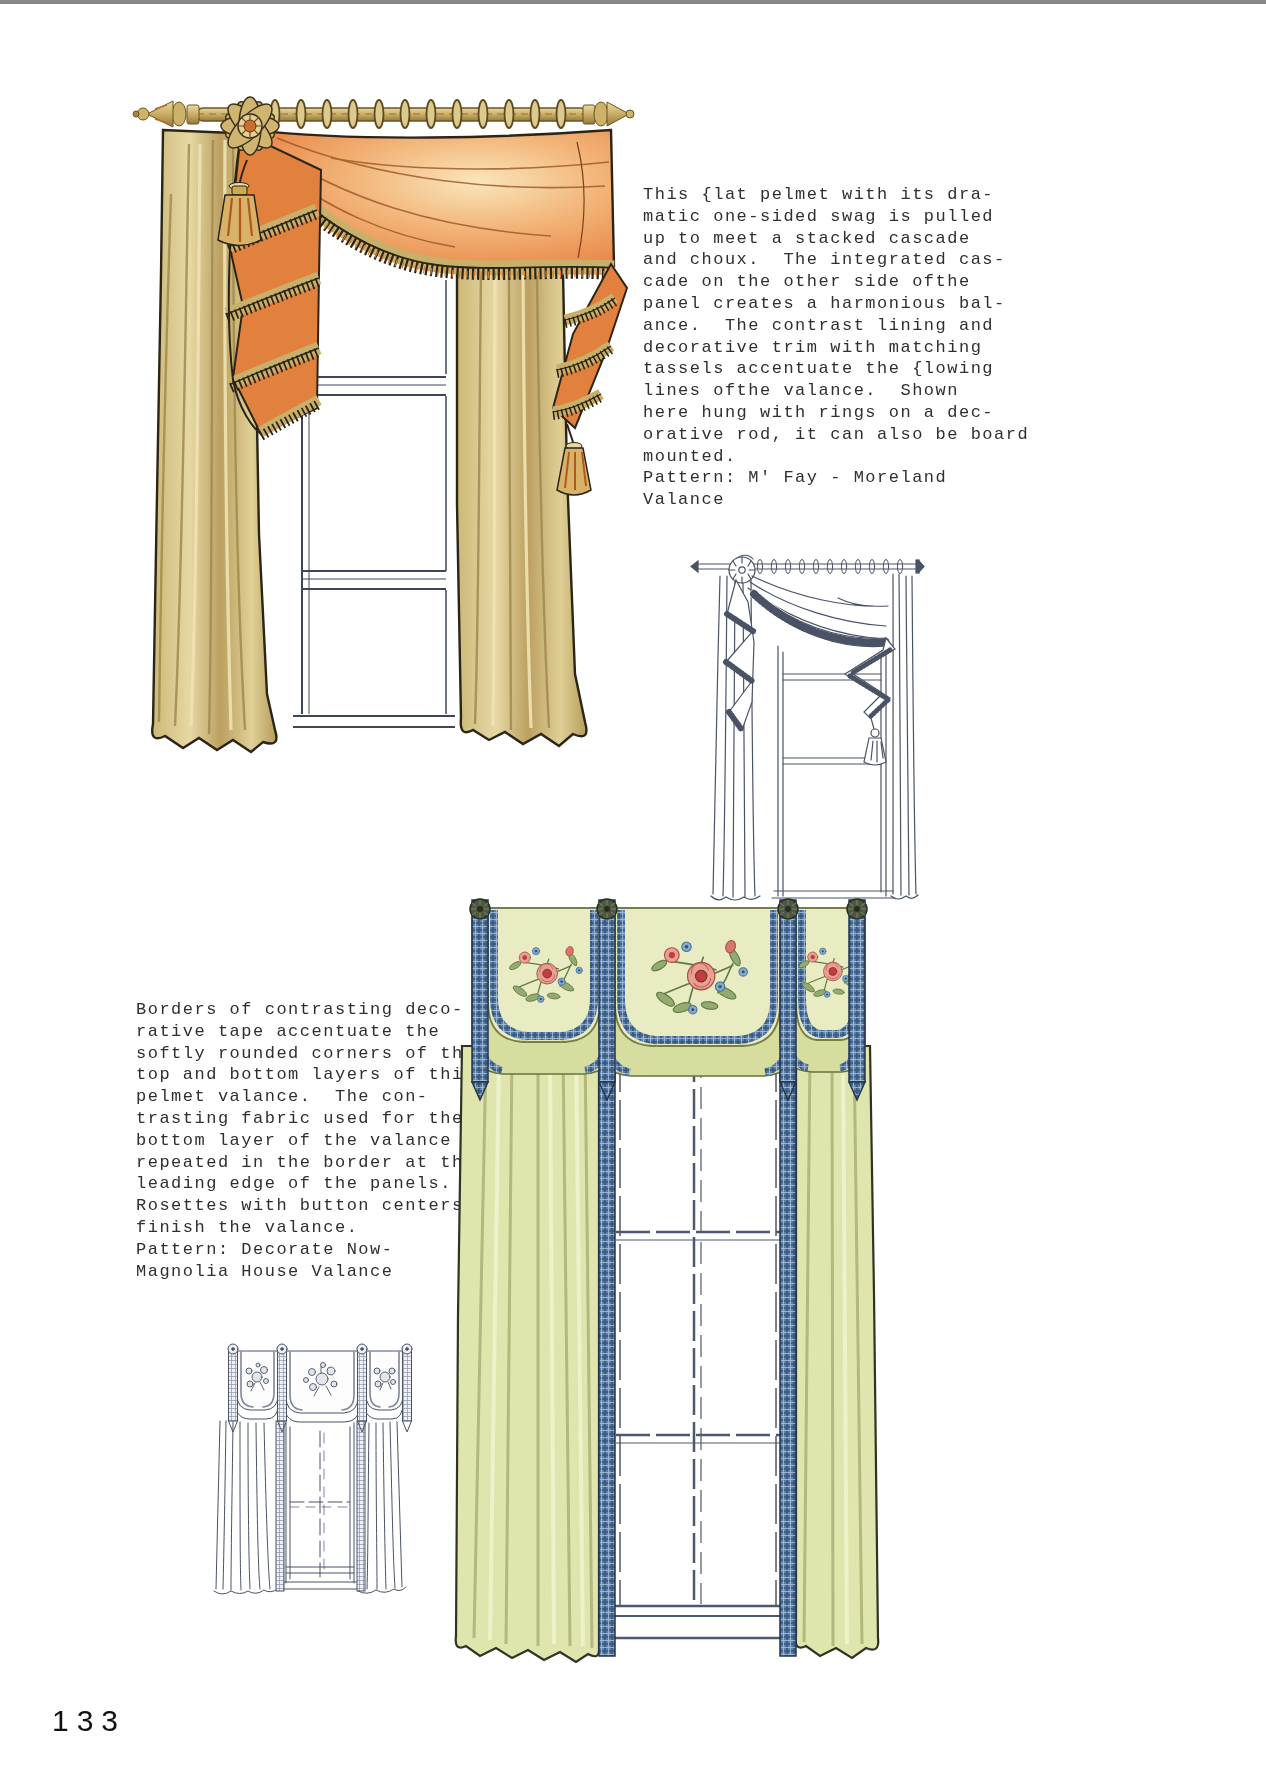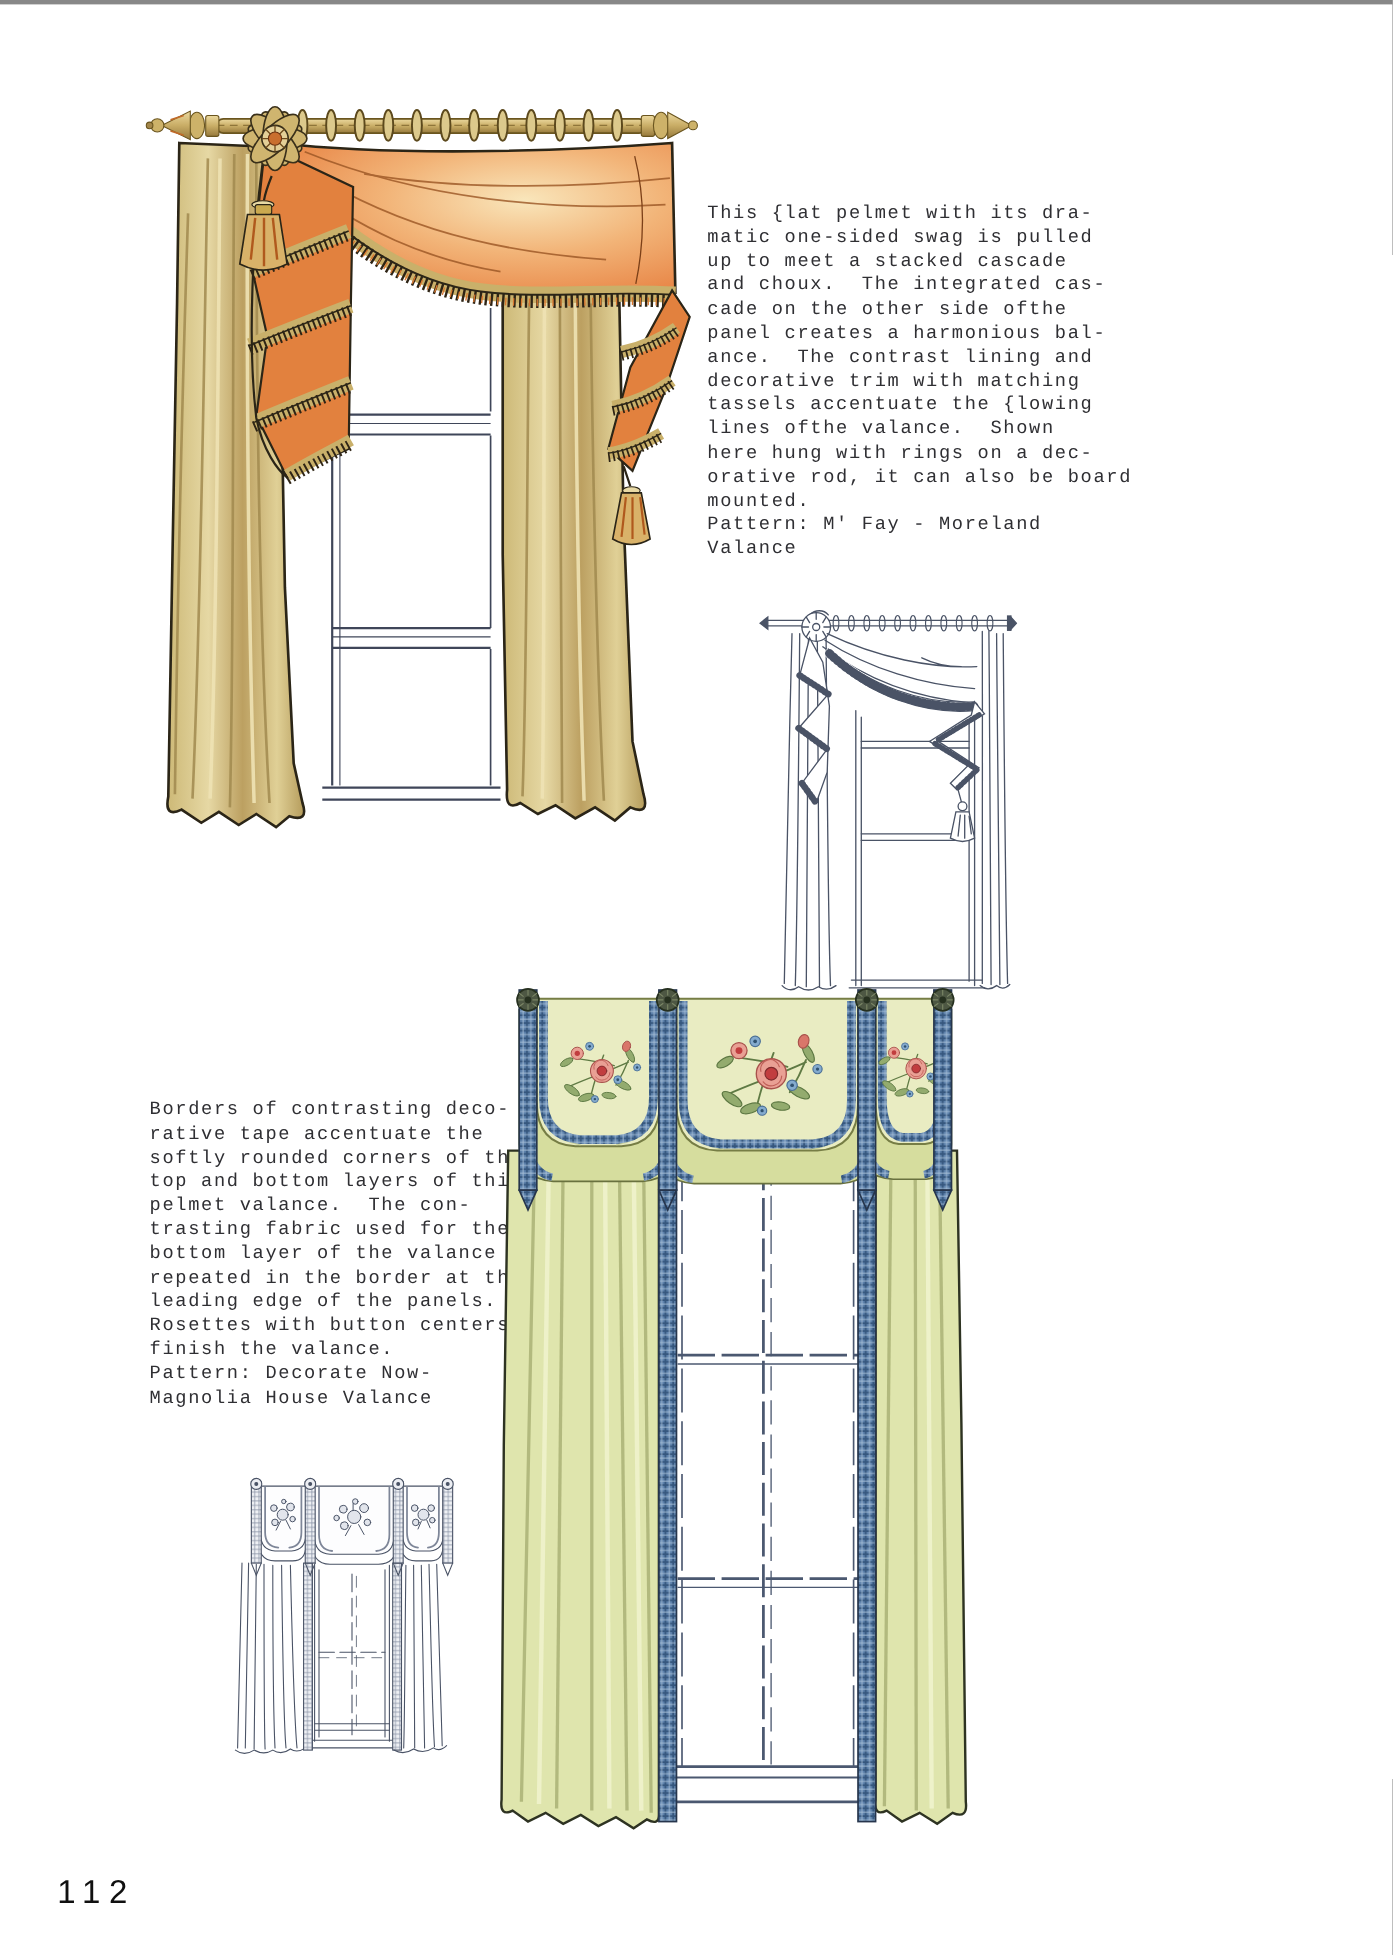--- a/index.html
+++ b/index.html
@@ -528,15 +528,15 @@
             <circle cx="-8" cy="-6" r="3"></circle>
             <circle cx="7" cy="-6" r="3"></circle>
             <circle cx="8" cy="5" r="2.5"></circle>
             <circle cx="-7" cy="7" r="3"></circle>
           <path d="M-2,6 L-5,13 M3,5 L6,12" fill="none"></path>
         </g>
       </g>
     </g>
   </svg>
 
-  <div class="pagenum">112</div>
+  <div class="pagenum">133</div>
 
 </div>
 
 </body></html>

